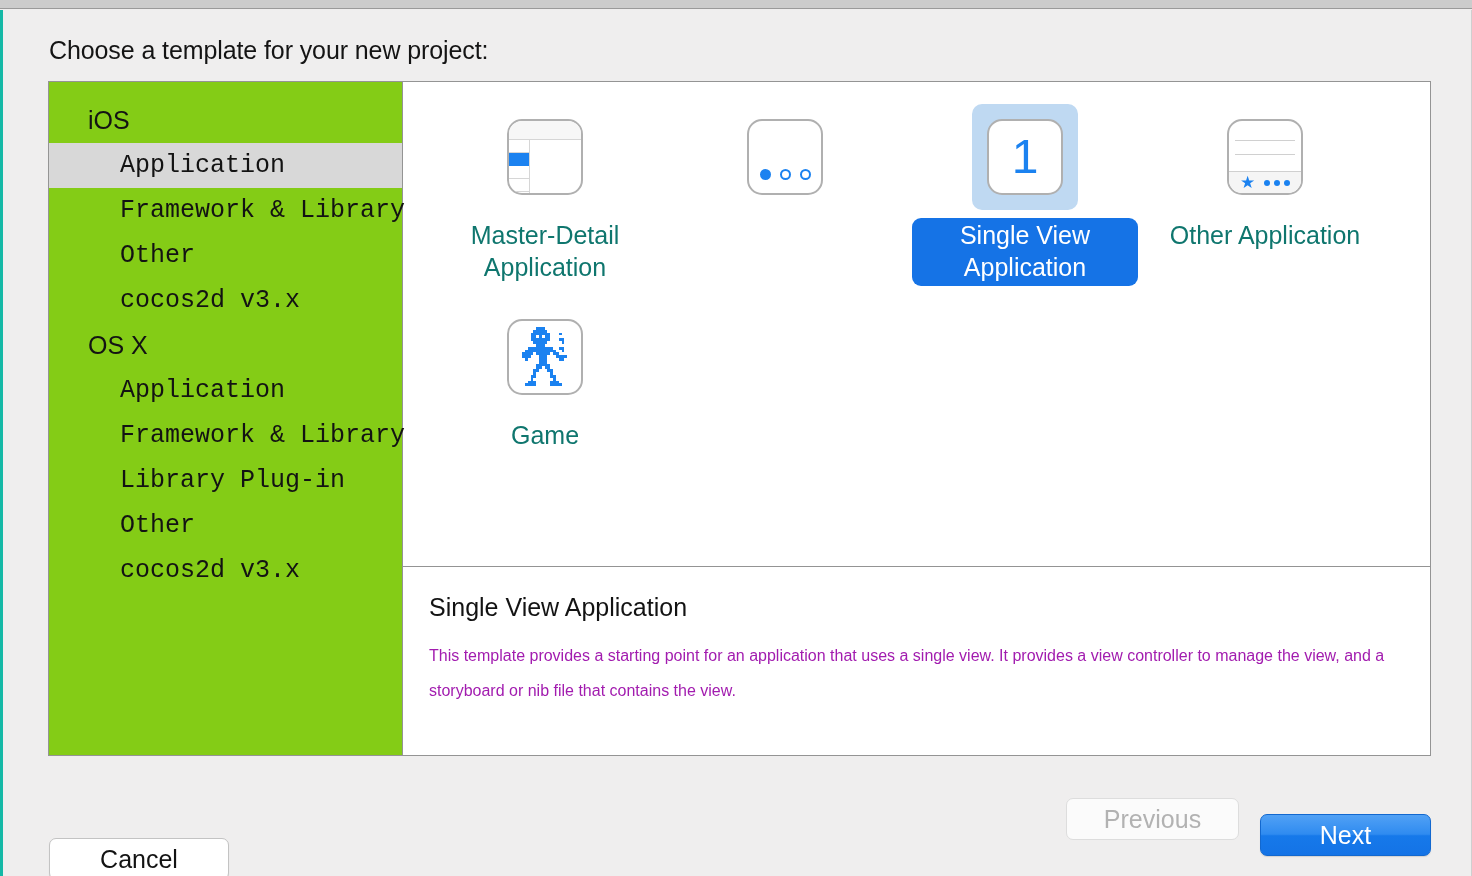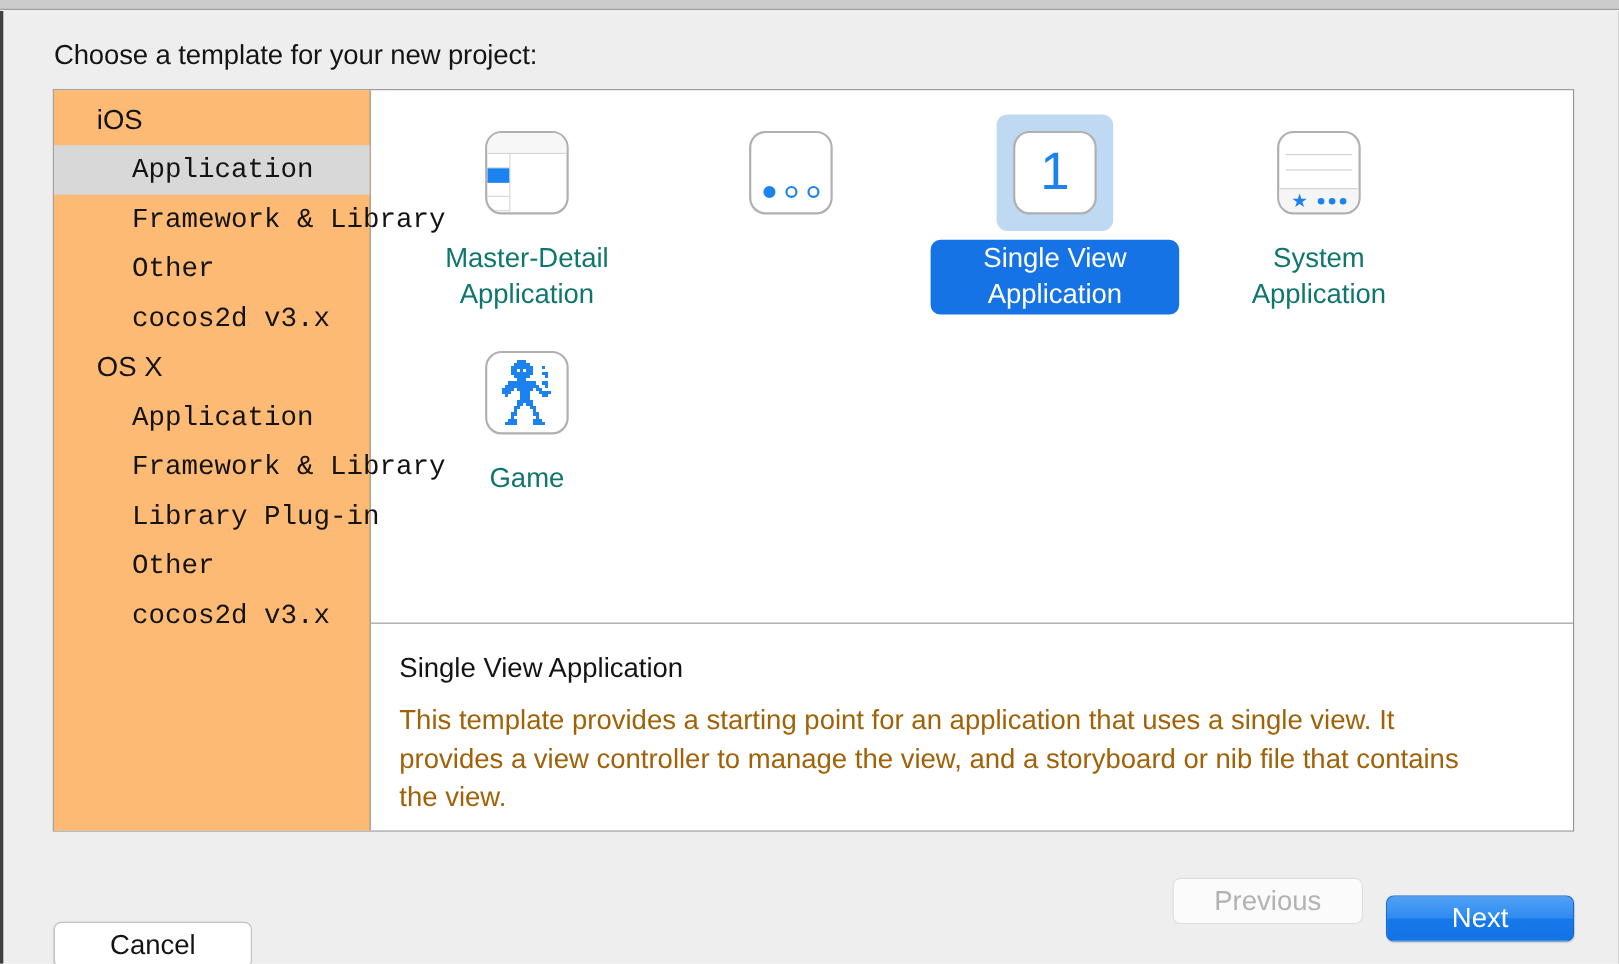--- a/index.html
+++ b/index.html
@@ -27,21 +27,21 @@
     width: 1472px; height: 9px;
     background: #cccccc;
     border-bottom: 1px solid #9a9a9a;
     box-sizing: border-box;
   }
   #window-body {
     position: absolute;
     left: 0; top: 10px;
     width: 1472px; height: 866px;
     background: #efeeee;
-    border-left: 3px solid #404040;
+    border-left: 3px solid #14b8a6;
     border-right: 1px solid #cfcfcf;
     box-sizing: border-box;
   }
 
   
   #prompt {
     position: absolute;
     left: 46px; top: 26px;
     font-size: 25px;
     color: #141414;
@@ -55,26 +55,26 @@
     left: 45px; top: 71px;
     width: 1383px; height: 675px;
     background: #ffffff;
     border: 1px solid #949494;
     box-sizing: border-box;
     display: flex;
   }
 
   
   #sidebar {
-    width: 288px;
+    width: 354px;
     height: 100%;
-    background: #fdba74;
+    background: #84cc16;
     border-right: 1px solid #949494;
     box-sizing: border-box;
-    padding-top: 5px;
+    padding-top: 16px;
     flex: none;
   }
   .side-item {
     height: 45px;
     line-height: 45px;
     font-size: 25px;
     color: #131313;
     white-space: nowrap;
     box-sizing: border-box;
   }
@@ -229,23 +229,23 @@
     flex: 1;
     padding: 26px 30px 0 26px;
     box-sizing: border-box;
   }
   #desc-title {
     font-size: 25px;
     color: #131313;
     margin-bottom: 16px;
   }
   #desc-body {
-    font-size: 25px;
+    font-size: 16px;
     line-height: 35px;
-    color: #a16207;
+    color: #a21caf;
     max-width: 980px;
   }
 
   
   .btn {
     position: absolute;
     height: 42px;
     border-radius: 7px;
     font-size: 25px;
     display: flex;
@@ -350,21 +350,21 @@
                     <div class="tb-bar">
                       <span class="tb-star">★</span>
                       <span class="tb-dots">
                         <i class="tb-dot"></i>
                         <i class="tb-dot"></i>
                         <i class="tb-dot"></i>
                       </span>
                     </div>
                   </div>
                 </div>
-                <div class="tpl-label">System Application</div>
+                <div class="tpl-label">Other Application</div>
               </div>
               <div class="tpl">
                 <div class="tpl-iconwrap">
                   <div class="tile">
                     <svg width="56" height="62" viewBox="0 0 19 22" shape-rendering="crispEdges" style="position: absolute; left: 9px; top: 6px;">
                       <rect x="6" y="0" width="1" height="1" fill="#1b82f0"></rect>
                       <rect x="7" y="0" width="1" height="1" fill="#1b82f0"></rect>
                       <rect x="8" y="0" width="1" height="1" fill="#1b82f0"></rect>
                       <rect x="5" y="1" width="1" height="1" fill="#1b82f0"></rect>
                       <rect x="6" y="1" width="1" height="1" fill="#1b82f0"></rect>

